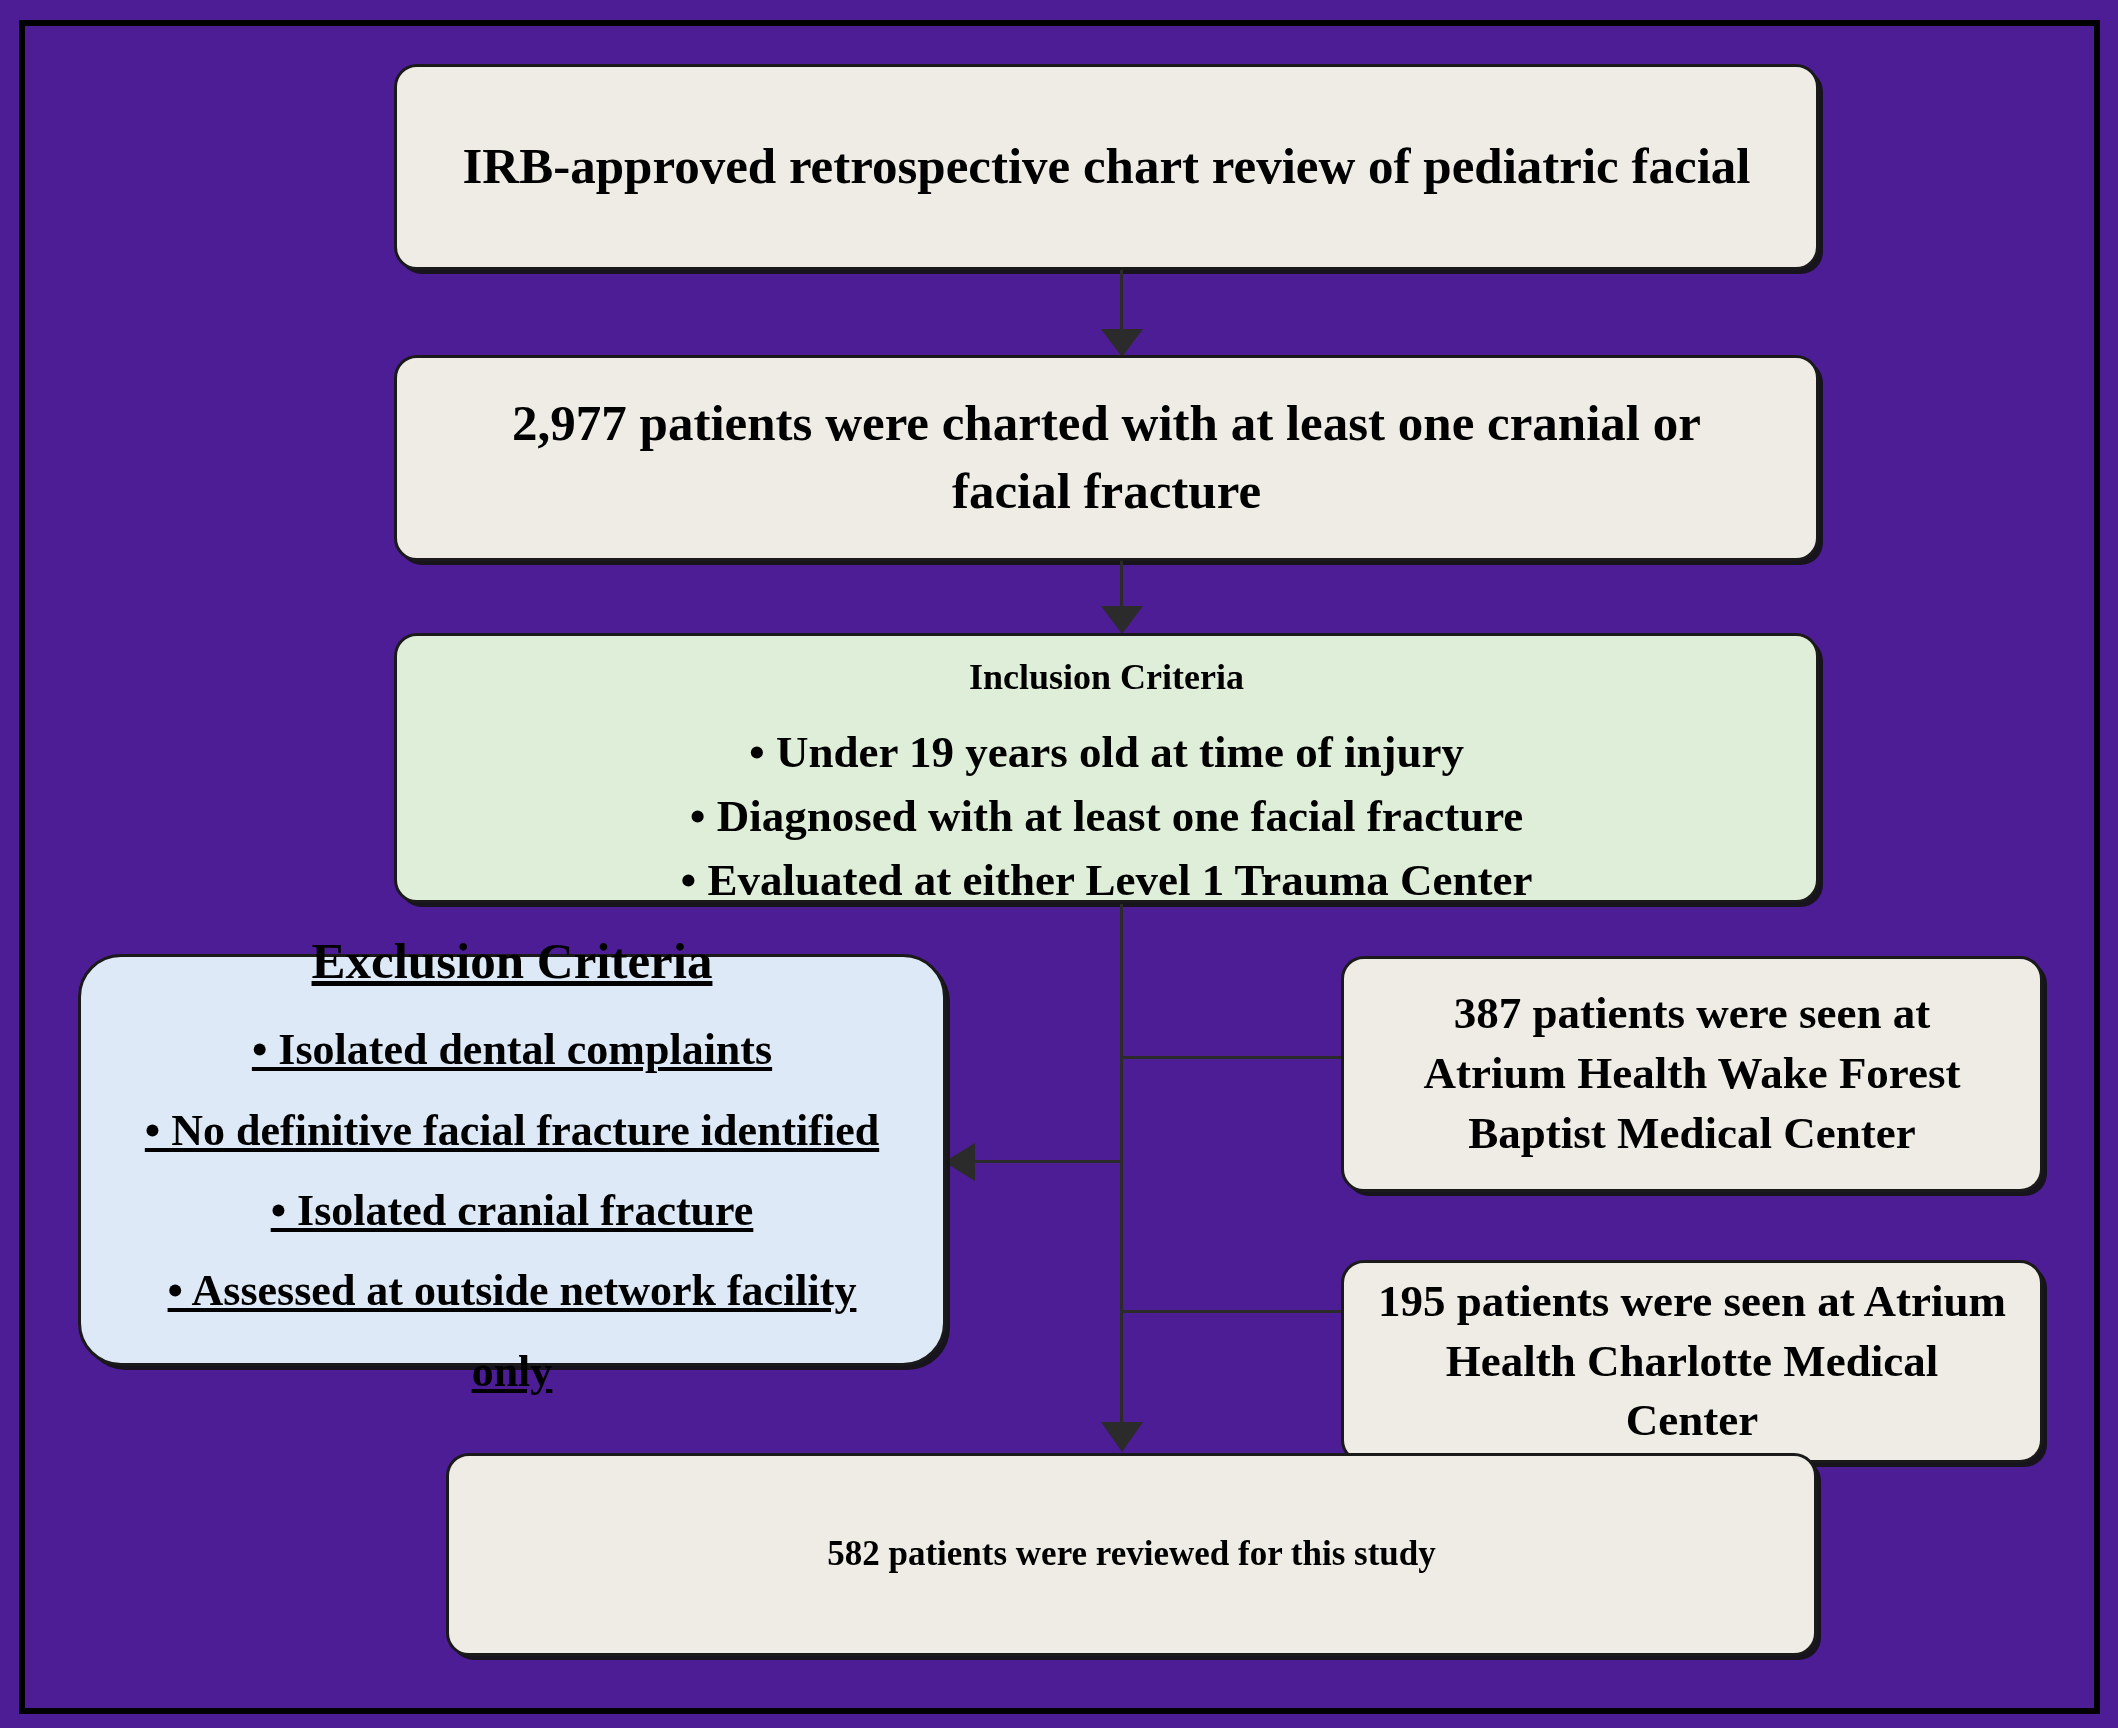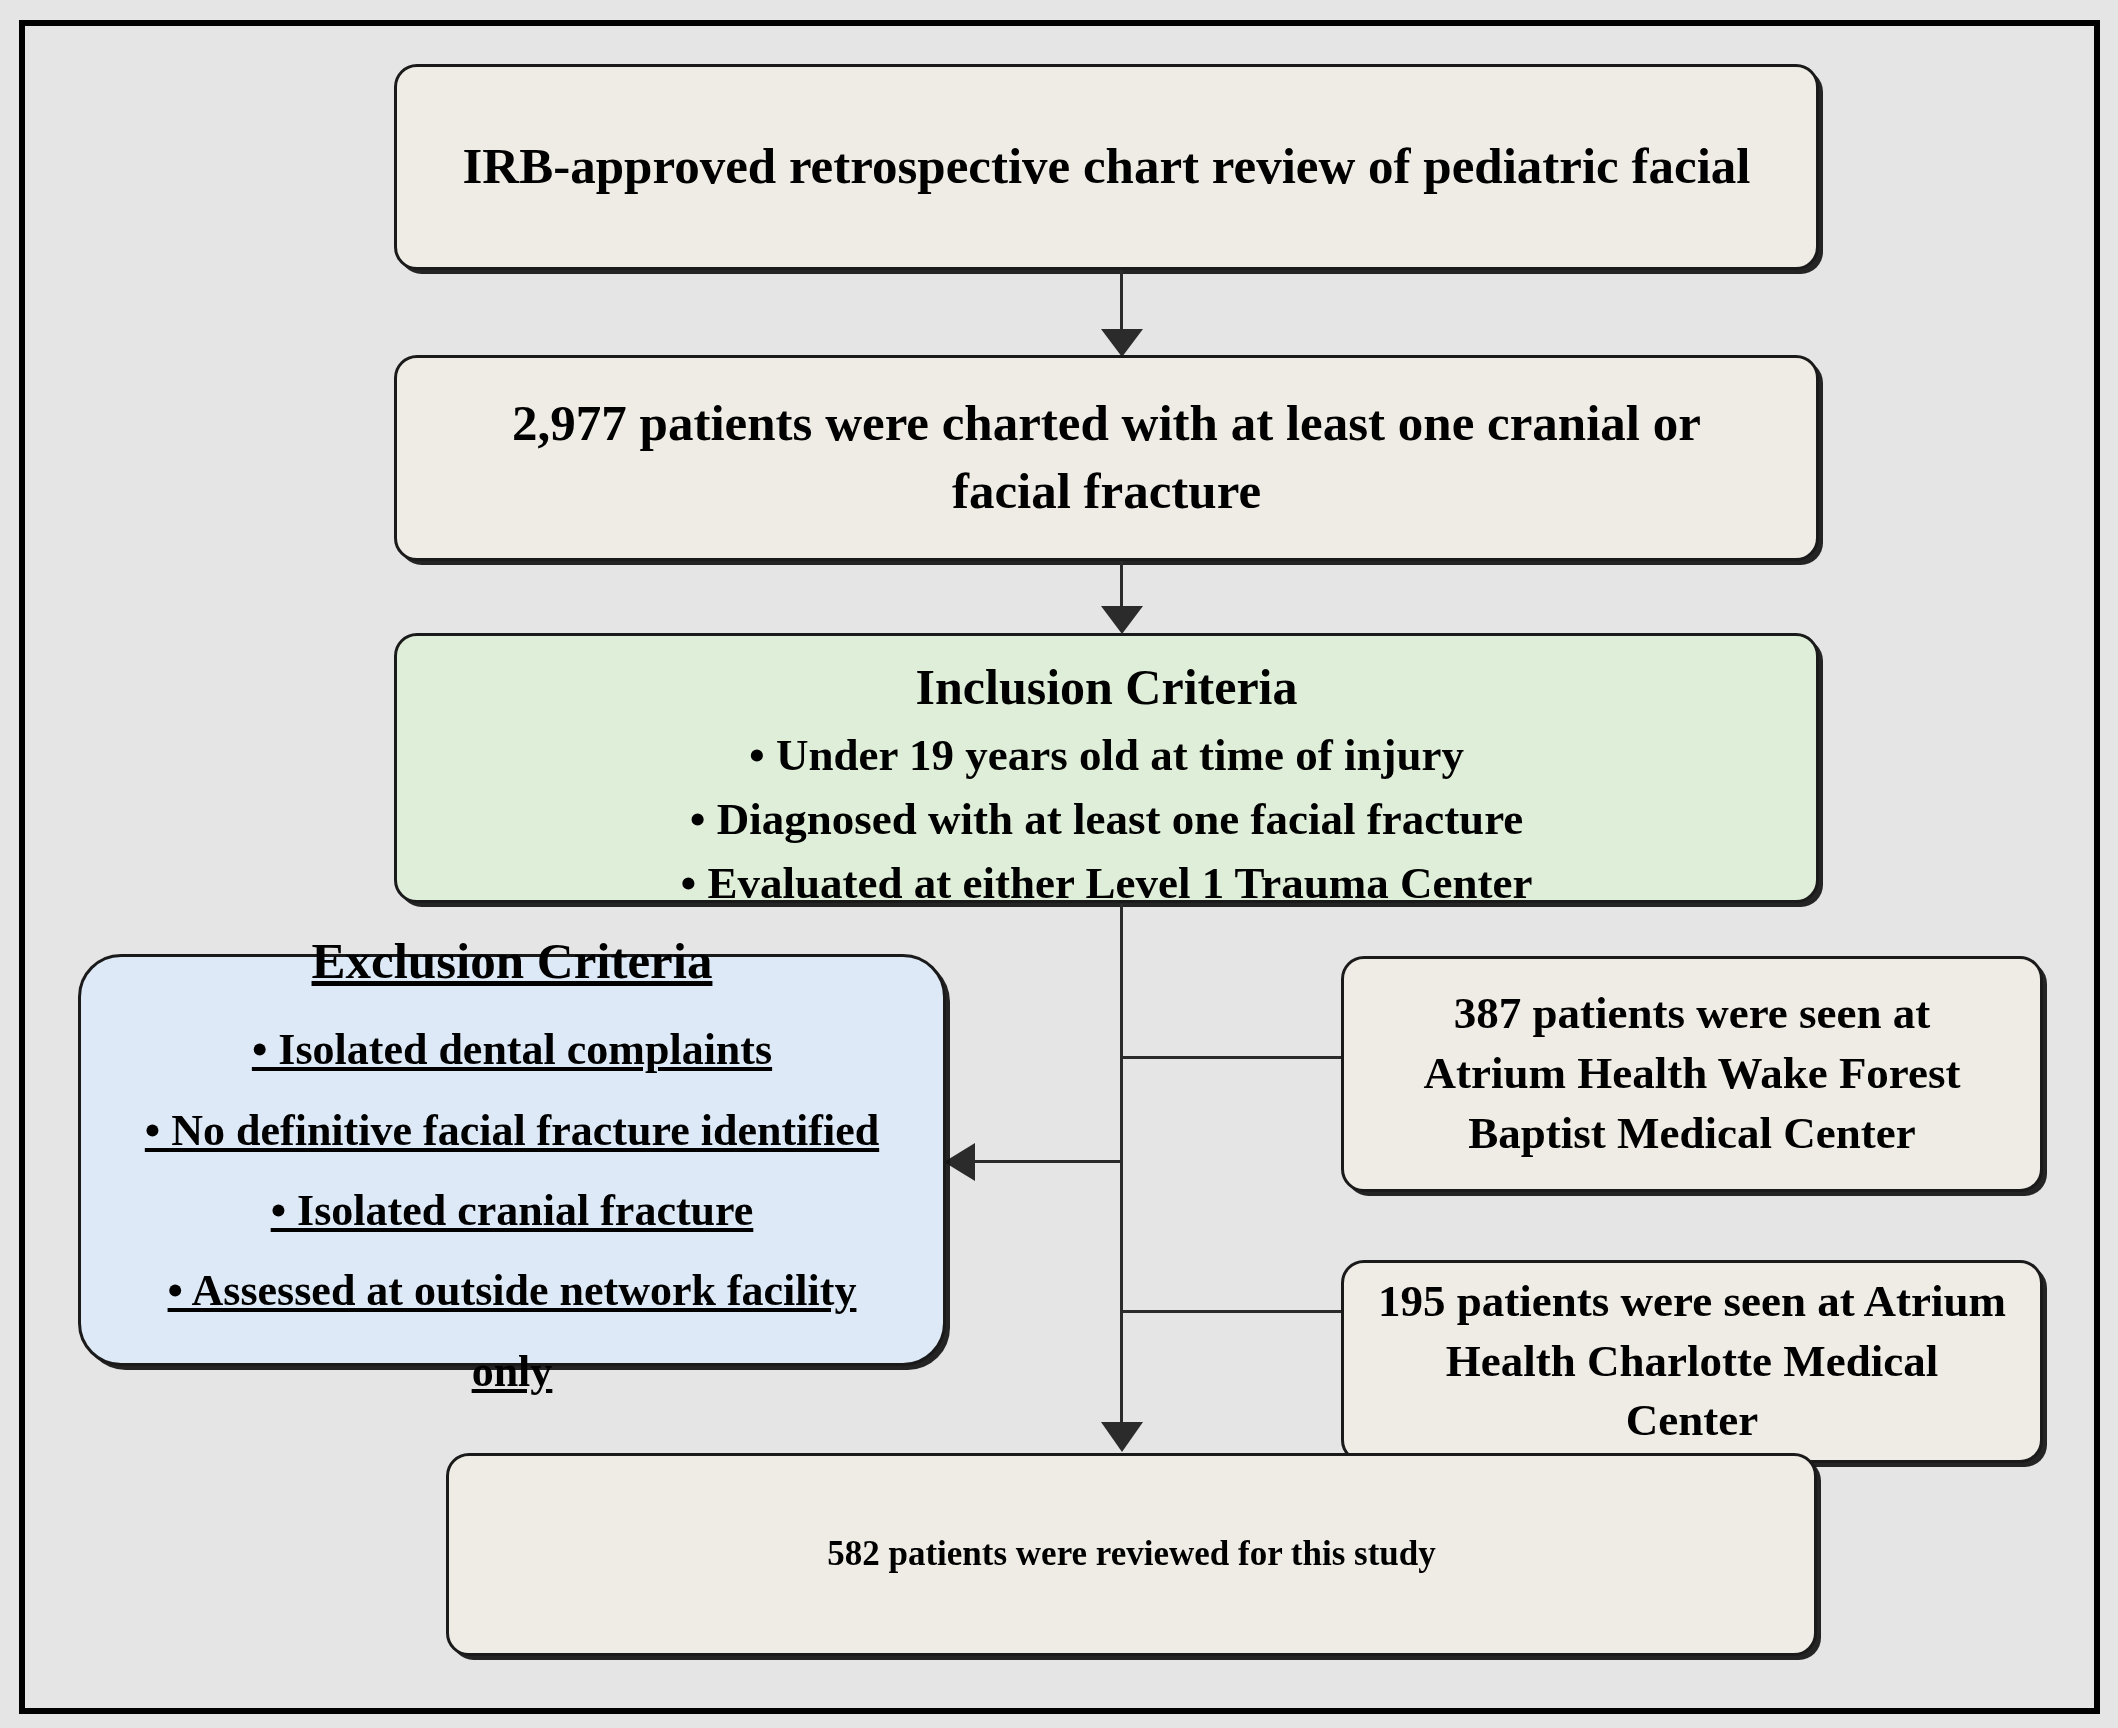--- a/index.html
+++ b/index.html
@@ -9,21 +9,21 @@
     background: #ffffff;
   }
   body {
     font-family: "Liberation Serif", "DejaVu Serif", serif;
   }
 
   #figure {
     position: relative;
     width: 2119px;
     height: 1728px;
-    background: #e5e5e5;
+    background: #4c1d95;
     overflow: hidden;
   }
 
   
   #outer-frame {
     position: absolute;
     left: 19px;
     top: 20px;
     width: 2081px;
     height: 1694px;
@@ -67,22 +67,22 @@
     left: 394px;  top: 355px;  width: 1425px; height: 206px;
     font-size: 51px;
   }
   #node-inclusion {
     left: 394px;  top: 633px;  width: 1425px; height: 270px;
     font-size: 46px;
     justify-content: flex-start;
     padding-top: 17.6px;
   }
   #node-inclusion .criteria-title {
-    font-size: 50px;
-    margin-bottom: 4px;
+    font-size: 36px;
+    margin-bottom: 20px;
   }
   #node-inclusion .bullet-line {
     font-size: 45px;
     line-height: 1.42;
     white-space: nowrap;
   }
 
   #node-exclusion {
     left: 78px; top: 954px; width: 868px; height: 412px;
     font-size: 45px;

